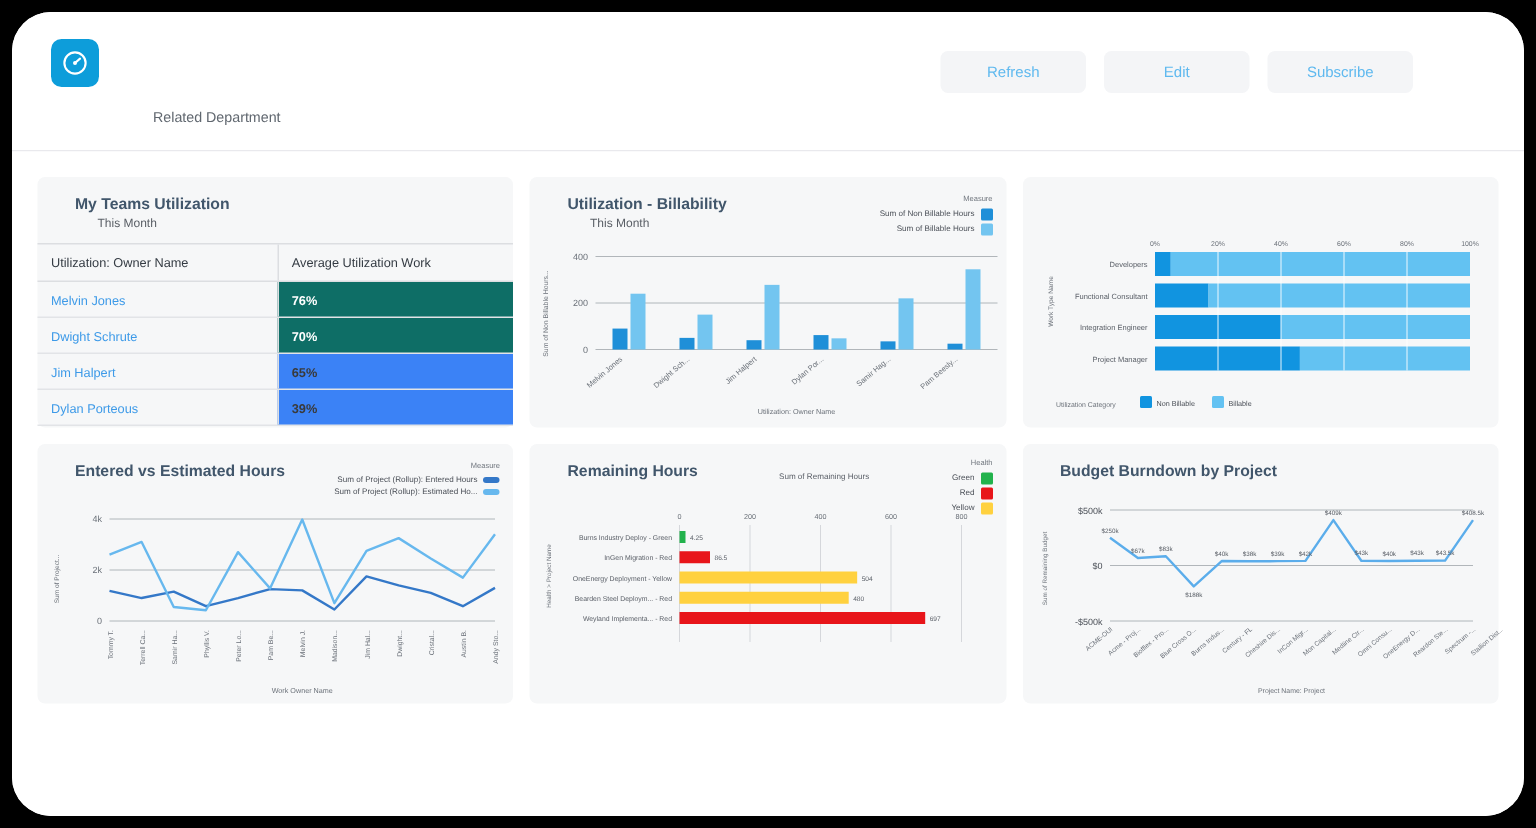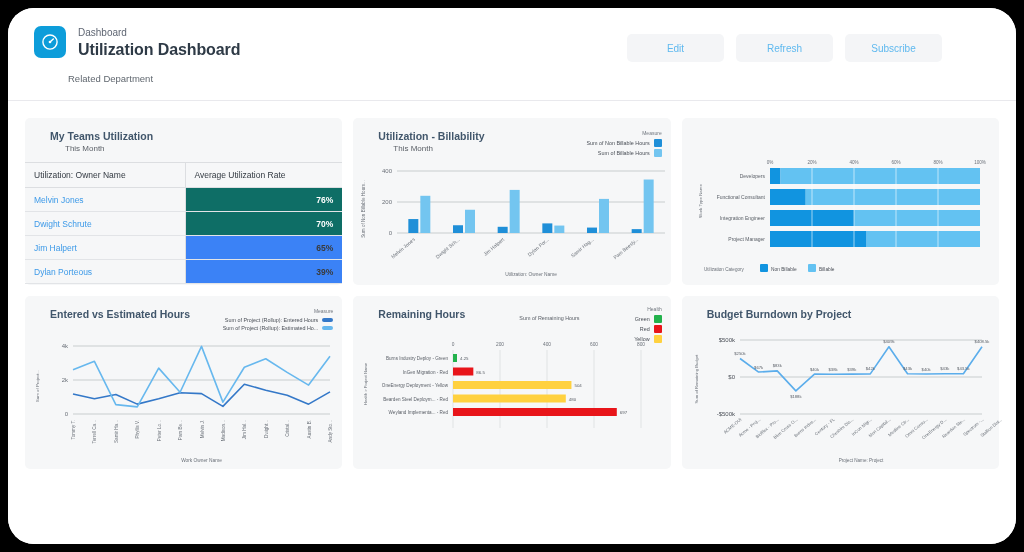--- a/index.html
+++ b/index.html
@@ -26,21 +26,21 @@
   .app-icon {
     position: absolute; left: 26px; top: 18px;
     width: 32px; height: 32px;
     background: #0d9dda;
     border-radius: 7px;
     display: flex; align-items: center; justify-content: center;
   }
   .header-titles { position: absolute; left: 70px; top: 18px; }
   .breadcrumb { font-size: 10px; color: #5f6673; line-height: 13px; }
   .page-title { font-size: 16px; font-weight: bold; color: #2e3a46; line-height: 20px; margin-top: 1px; letter-spacing: -.1px; }
-  .related-dept { position: absolute; left: 60px; top: 65px; font-size: 9.5px; color: #60676f; }
+  .related-dept { position: absolute; left: 94px; top: 65px; font-size: 9.5px; color: #60676f; }
   .hdr-buttons { position: absolute; right: 74px; top: 26px; display: flex; gap: 12px; }
   .hdr-btn {
     width: 97px; height: 28px;
     background: #f4f5f7;
     border: none; border-radius: 5px;
     color: #5fb9ef; font-size: 10px;
     font-family: "Liberation Sans", sans-serif;
     cursor: pointer;
   }
   
@@ -69,21 +69,21 @@
     background: #f6f7f8;
     border-top: 1px solid #dcdee1;
     border-bottom: 1px solid #dcdee1;
   }
   .tbl th.c2 { border-left: 1px solid #dcdee1; }
   .tbl td {
     font-size: 8.5px; padding: 6px 9px; height: 24px;
     border-bottom: 1px solid #e2e4e7;
   }
   .tbl td.name { color: #3d9ae8; }
-  .tbl td.val { text-align: right; font-weight: bold; border-left: 1px solid #dcdee1; }
+  .tbl td.val { font-weight: bold; border-left: 1px solid #dcdee1; }
   .val.teal { background: #0e6e66; color: #ffffff; }
   .val.orange { background: #3b82f6; color: #3a3a3a; }
   
   .legend { position: absolute; font-size: 5.4px; color: #4a4f57; text-align: right; }
   .legend .lg-title { font-size: 5px; color: #71777f; margin-bottom: 3px; }
   .lg-row { display: flex; align-items: center; justify-content: flex-end; gap: 4px; margin-bottom: 2px; }
   .sw { width: 8px; height: 8px; border-radius: 1px; display: inline-block; }
   .sw.line { width: 11px; height: 4px; border-radius: 2px; }
   svg { display: block; }
 </style>
@@ -93,46 +93,42 @@
 <div class="screen">
 
   <div class="header">
     <div class="app-icon">
       <svg width="20" height="20" viewBox="0 0 24 24">
         <circle cx="12" cy="12" r="8.5" fill="none" stroke="#fff" stroke-width="1.7"></circle>
         <path d="M12 12 L16 8.5" stroke="#fff" stroke-width="1.7" stroke-linecap="round"></path>
         <circle cx="12" cy="12" r="1.6" fill="#fff"></circle>
       </svg>
     </div>
-    <div class="header-titles">
-      <div class="breadcrumb">Dashboard</div>
-      <div class="page-title">Utilization Dashboard</div>
-    </div>
     <div class="related-dept">Related Department</div>
     <div class="hdr-buttons">
+      <button class="hdr-btn">Refresh</button>
       <button class="hdr-btn">Edit</button>
-      <button class="hdr-btn">Refresh</button>
       <button class="hdr-btn">Subscribe</button>
     </div>
   </div>
 
   <div class="board">
 
     <div class="row">
 
       <div class="card w1">
         <div class="c-head">
           <div class="card-title">My Teams Utilization</div>
           <div class="card-sub">This Month</div>
         </div>
         <table class="tbl">
           <thead>
               <tr>
             <th style="width:160px">Utilization: Owner Name</th>
-            <th class="c2">Average Utilization Rate</th>
+            <th class="c2">Average Utilization Work</th>
           </tr>
             </thead>
           <tbody id="teams-body">
               <tr>
                 <td class="name">Melvin Jones</td>
                 <td class="val teal">76%</td>
               </tr>
               <tr>
                 <td class="name">Dwight Schrute</td>
                 <td class="val teal">70%</td>

